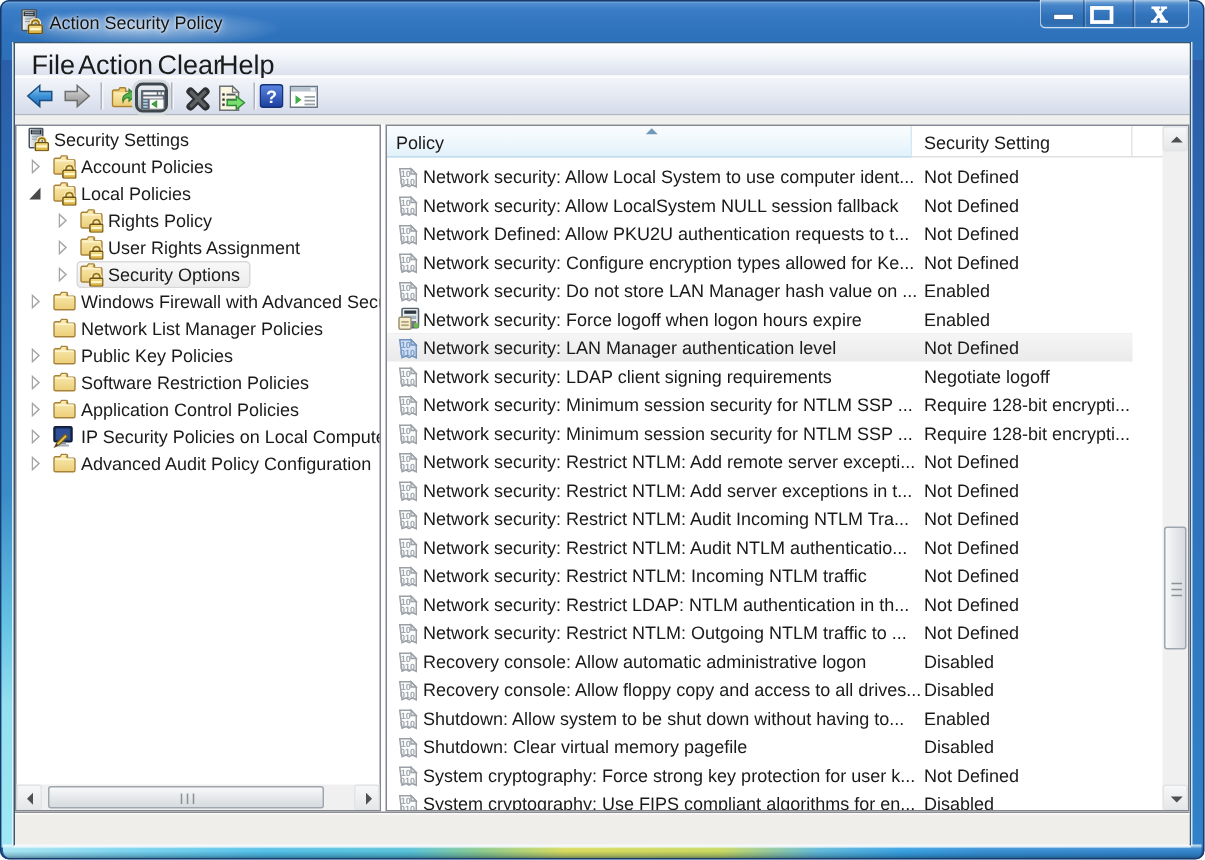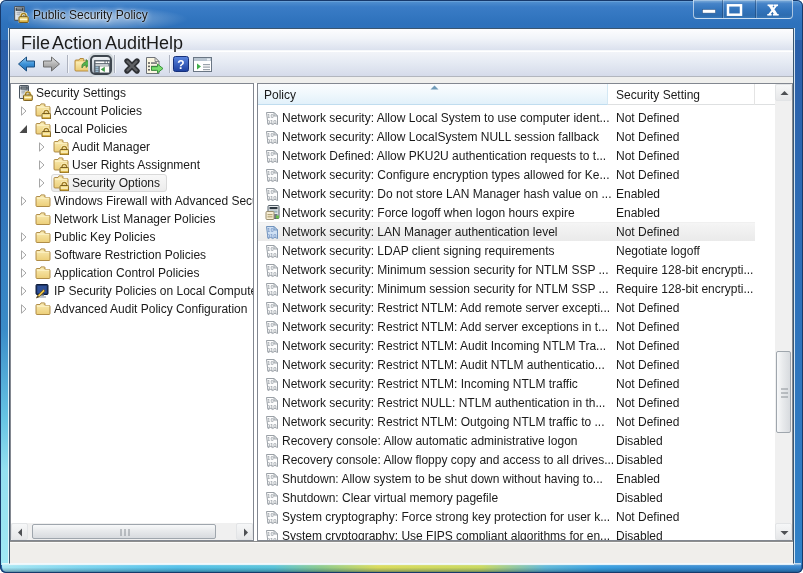--- a/index.html
+++ b/index.html
@@ -143,35 +143,35 @@
 </linearGradient>
 </svg>
 <div id="win">
  <div id="tglow"></div>
  <div id="sideL"></div>
  <div id="sideR"></div>
  <div id="botglow"></div>
  <svg id="ticon" width="17" height="17" viewBox="0 0 16 16">
       <use href="#i-root"></use>
     </svg>
- <div id="title">Public Security Policy</div>
+ <div id="title">Action Security Policy</div>
  <div id="caps">
    <div class="capsep" style="left:28px"></div>
    <div class="capsep" style="left:61px"></div>
    <svg width="100" height="19" style="position:absolute;left:0;top:0">
      <rect x="8.5" y="9.5" width="13" height="3.6" fill="#fff" stroke="#2a5080" stroke-width="0.5"></rect>
      <rect x="34" y="5.3" width="13" height="9.4" fill="none" stroke="#fff" stroke-width="2.5"></rect>
      <text x="79" y="14.8" text-anchor="middle" font-family="Liberation Serif,serif" font-weight="bold" font-size="15" fill="#fff" stroke="#fff" stroke-width="0.9">X</text>
    </svg>
  </div>
  <div id="clientbrd"></div>
  <div id="menubar">
    <span class="mi" style="left:11px">File</span>
    <span class="mi" style="left:42px">Action</span>
-   <span class="mi" style="left:95px">Audit</span>
+   <span class="mi" style="left:95px">Clear</span>
    <span class="mi" style="left:136px">Help</span>
  </div>
  <div id="toolbar">
    <svg style="position:absolute;left:7px;top:3px" width="19" height="18" viewBox="0 0 19 18">
      <defs>
           <linearGradient id="gb1" x1="0" y1="0" x2="0" y2="1">
             <stop offset="0" stop-color="#9fd0f2"></stop>
             <stop offset="0.5" stop-color="#3c92d8"></stop>
             <stop offset="1" stop-color="#1e68b0"></stop>
           </linearGradient>
@@ -272,21 +272,21 @@
         </svg>
         <span class="lbl" style="left:43px">Local Policies</span>
       </div>
   <div class="tr" style="top:54px">
         <svg class="arr" style="left:28px" width="6" height="10">
           <path d="M0.5 0.8 L5 5 L0.5 9.2 Z" fill="#fff" stroke="#a6a6a6"></path>
         </svg>
         <svg class="ti" style="left:42px" width="16" height="16">
           <use href="#i-flock"></use>
         </svg>
-        <span class="lbl" style="left:61px">Audit Manager</span>
+        <span class="lbl" style="left:61px">Rights Policy</span>
       </div>
   <div class="tr" style="top:72px">
         <svg class="arr" style="left:28px" width="6" height="10">
           <path d="M0.5 0.8 L5 5 L0.5 9.2 Z" fill="#fff" stroke="#a6a6a6"></path>
         </svg>
         <svg class="ti" style="left:42px" width="16" height="16">
           <use href="#i-flock"></use>
         </svg>
         <span class="lbl" style="left:61px">User Rights Assignment</span>
       </div>
@@ -492,21 +492,21 @@
         <svg width="14" height="15">
           <use href="#i-bin"></use>
         </svg>
         <span class="pt">Network security: Restrict NTLM: Incoming NTLM traffic</span>
         <span class="ps">Not Defined</span>
       </div>
   <div class="lr" style="top:309px">
         <svg width="14" height="15">
           <use href="#i-bin"></use>
         </svg>
-        <span class="pt">Network security: Restrict NULL: NTLM authentication in th...</span>
+        <span class="pt">Network security: Restrict LDAP: NTLM authentication in th...</span>
         <span class="ps">Not Defined</span>
       </div>
   <div class="lr" style="top:328px">
         <svg width="14" height="15">
           <use href="#i-bin"></use>
         </svg>
         <span class="pt">Network security: Restrict NTLM: Outgoing NTLM traffic to ...</span>
         <span class="ps">Not Defined</span>
       </div>
   <div class="lr" style="top:347px">

